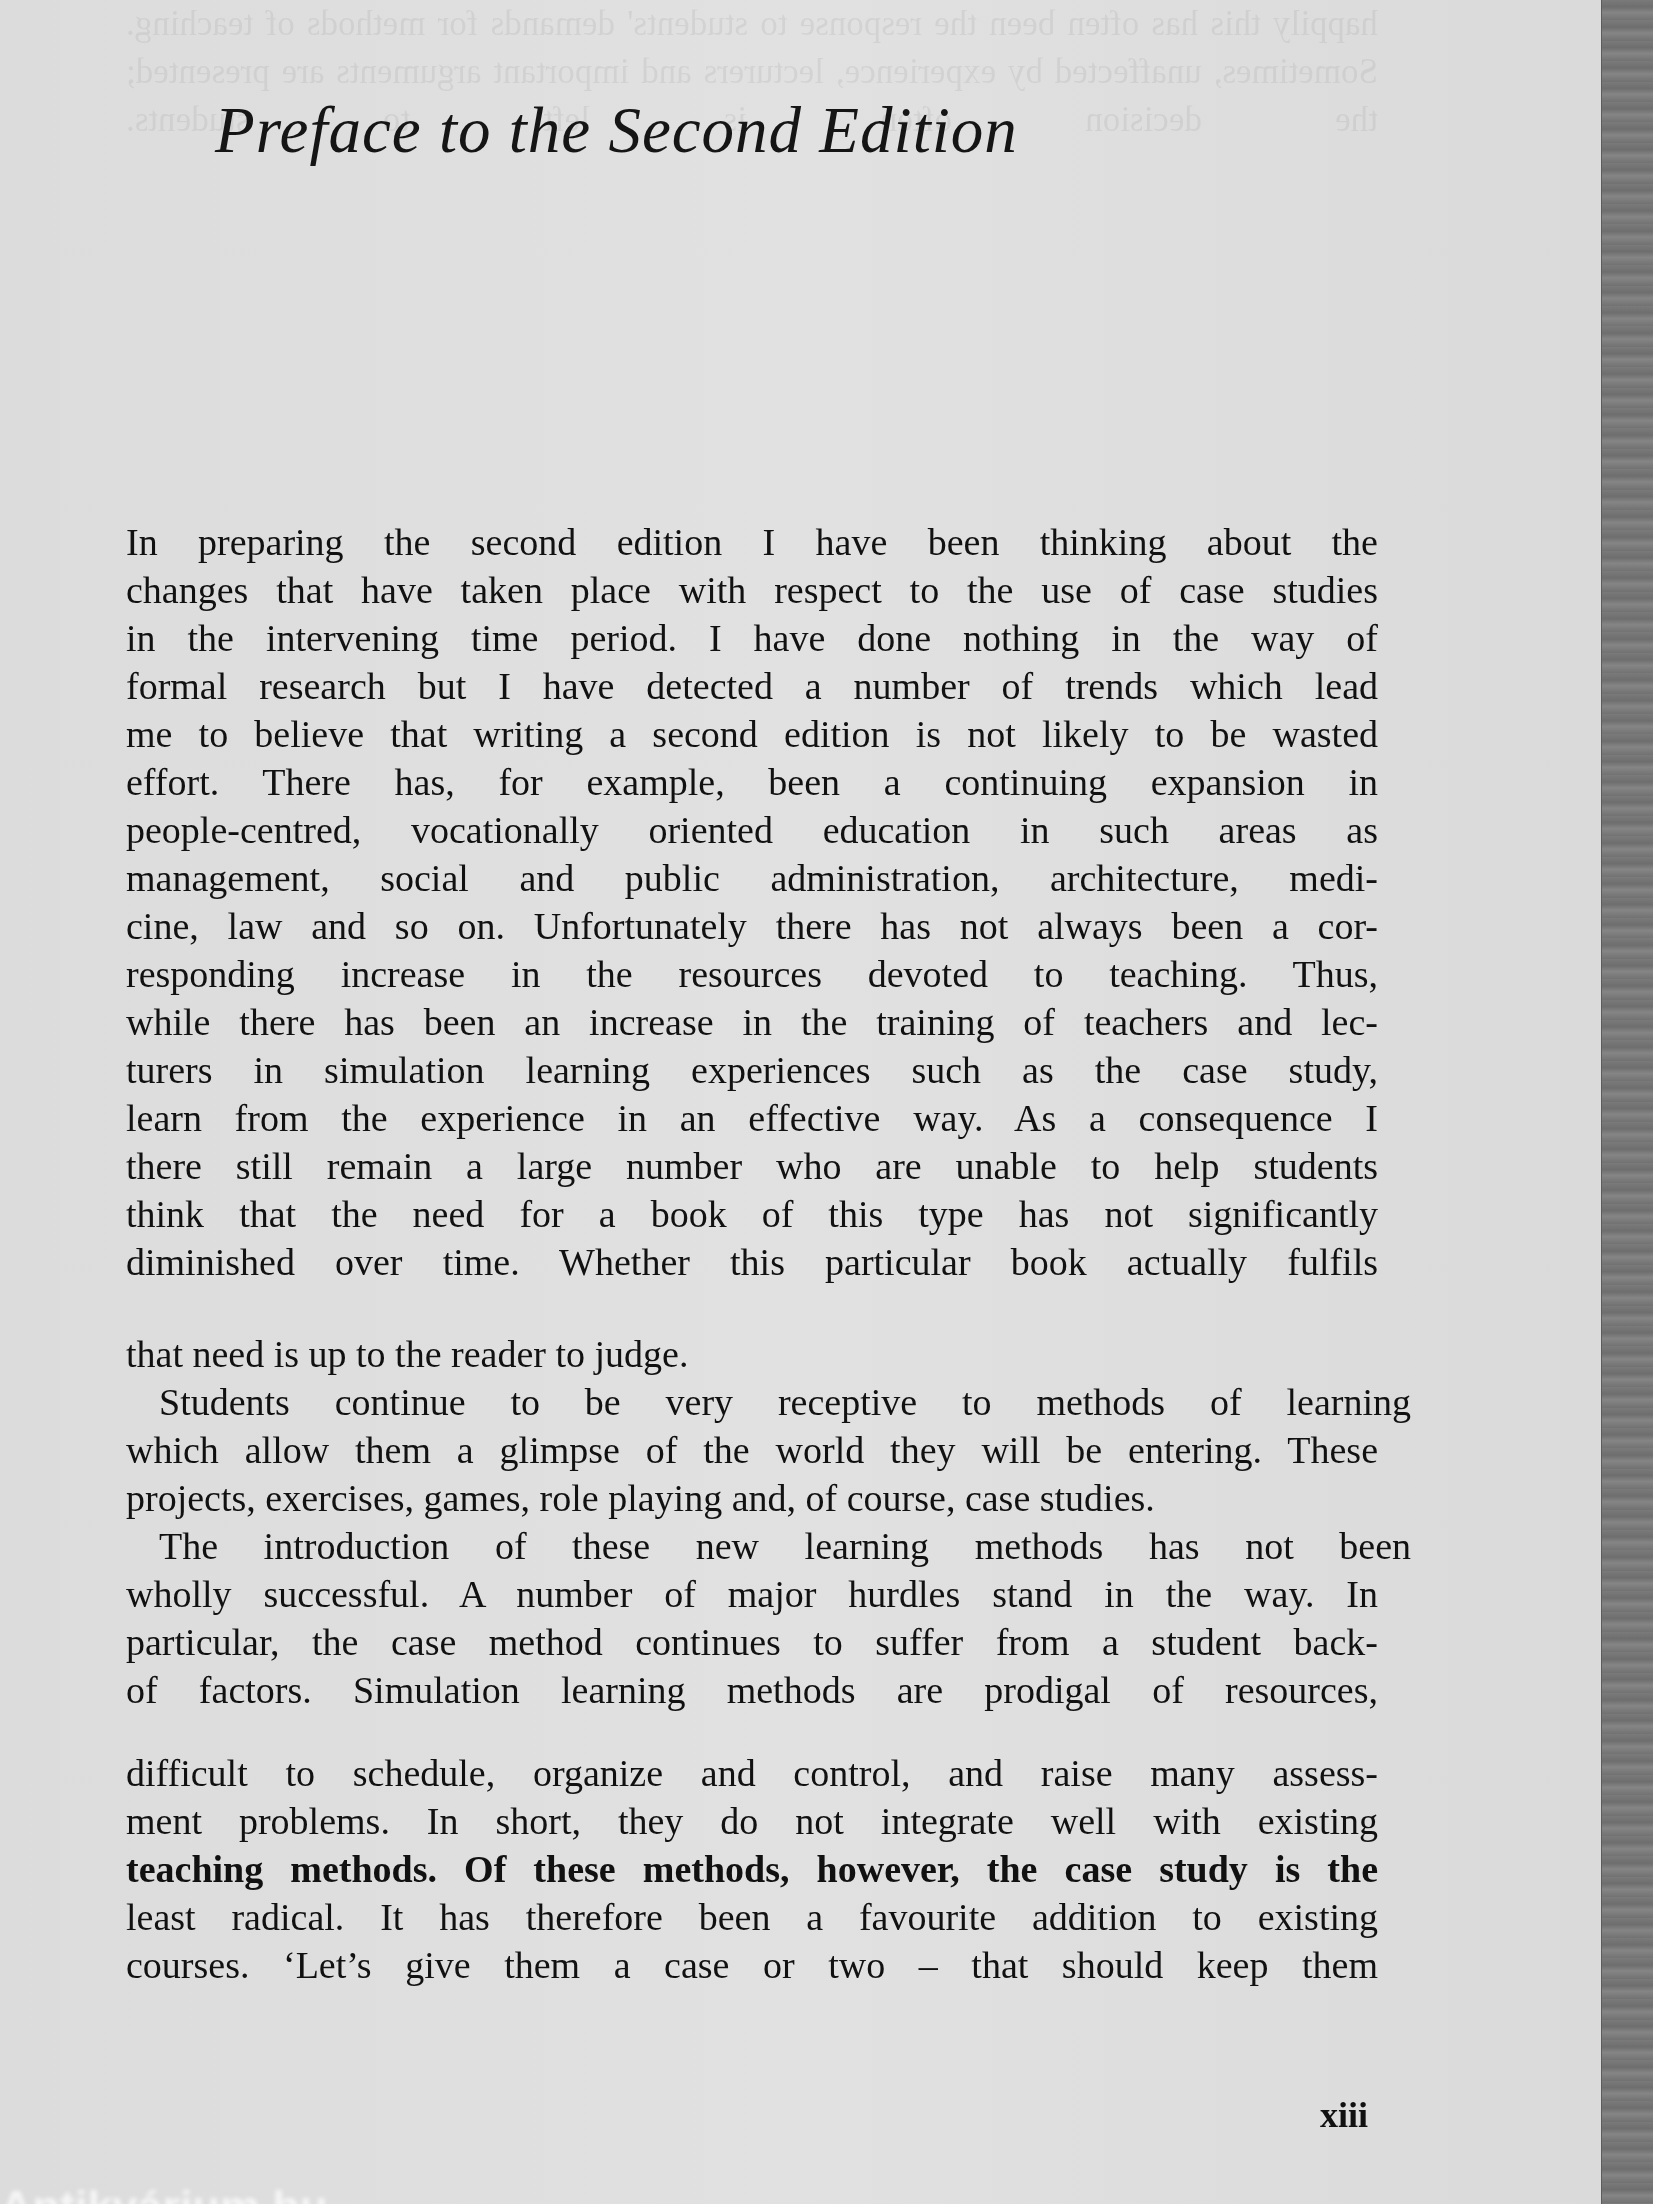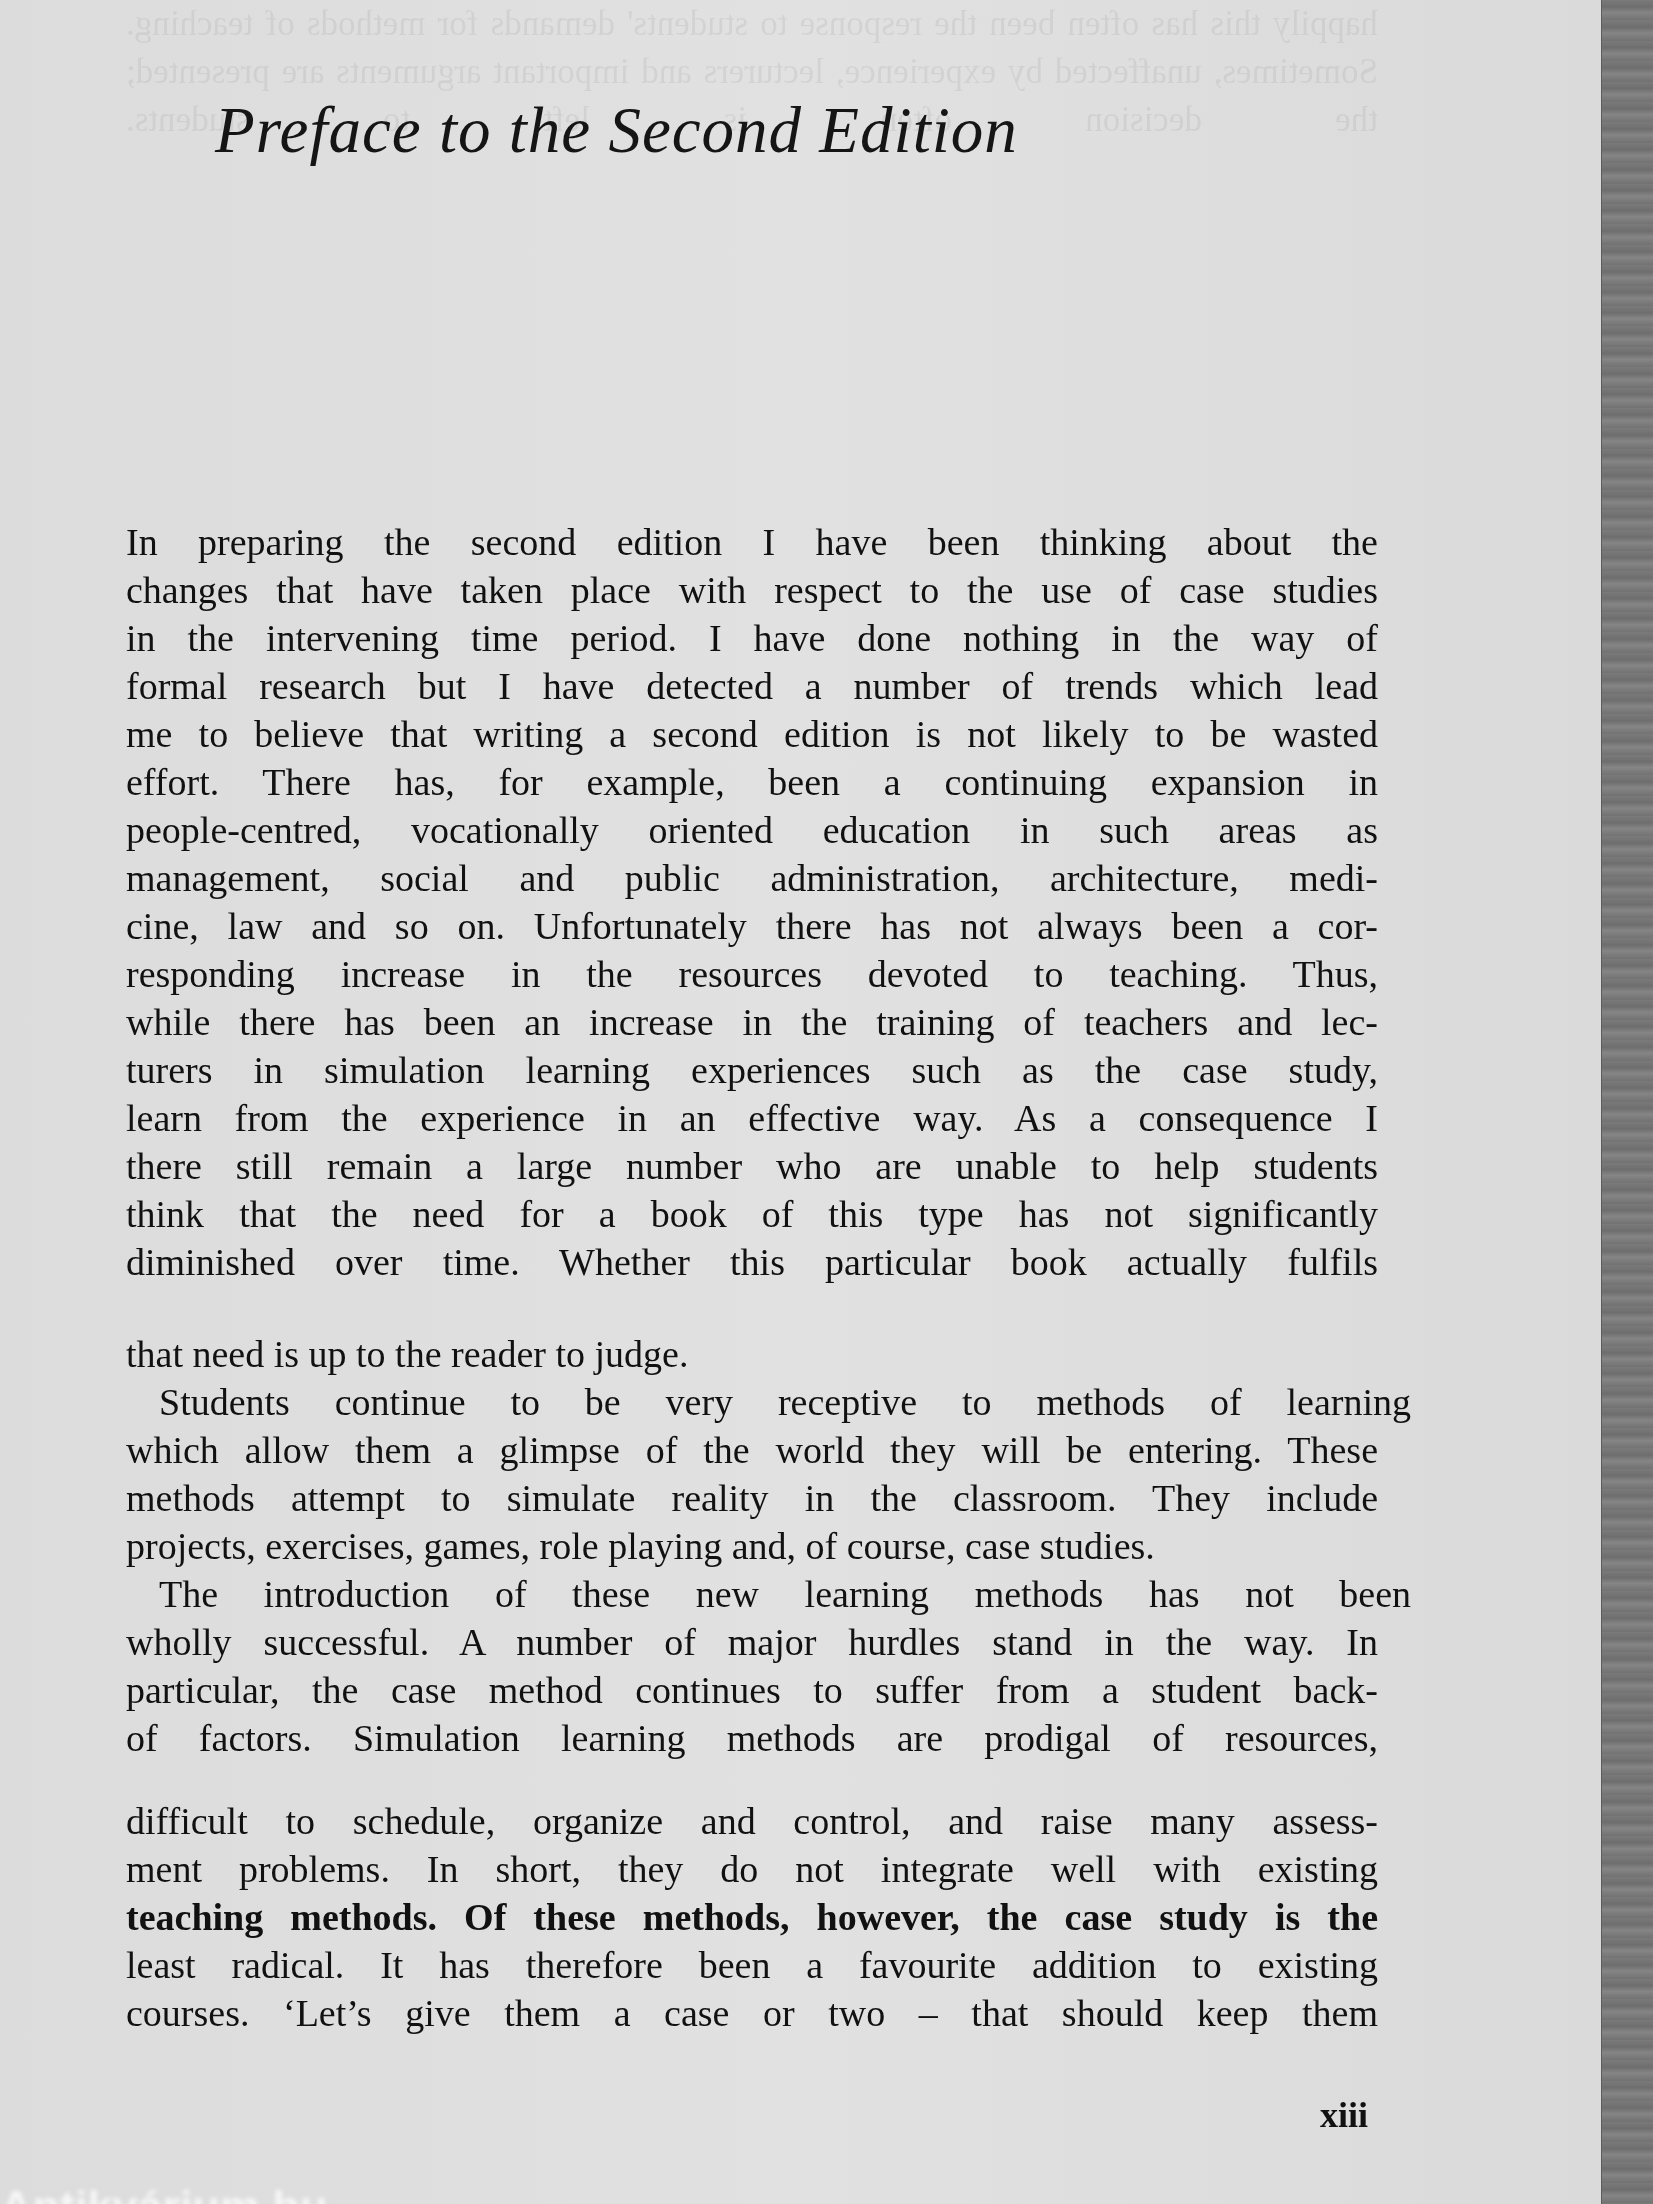--- a/index.html
+++ b/index.html
@@ -71,21 +71,20 @@
         <span class="line" style="width: 1252px;">turers in simulation learning experiences such as the case study,</span>
         <span class="line" style="width: 1252px;">learn from the experience in an effective way. As a consequence I</span>
         <span class="line" style="width: 1252px;">there still remain a large number who are unable to help students</span>
         <span class="line" style="width: 1252px;">think that the need for a book of this type has not significantly</span>
         <span class="line" style="width: 1252px;">diminished over time. Whether this particular book actually fulfils</span>
         <span class="line last" style="width: 1252px; margin-top: 44px;">that need is up to the reader to judge.</span>
       </div>
       <div>
         <span class="line indent" style="width: 1252px;">Students continue to be very receptive to methods of learning</span>
         <span class="line" style="width: 1252px;">which allow them a glimpse of the world they will be entering. These</span>
-        <span class="line" style="width: 1252px;">methods attempt to simulate reality in the classroom. They include</span>
         <span class="line last" style="width: 1252px;">projects, exercises, games, role playing and, of course, case studies.</span>
       </div>
       <div>
         <span class="line indent" style="width: 1252px;">The introduction of these new learning methods has not been</span>
         <span class="line" style="width: 1252px;">wholly successful. A number of major hurdles stand in the way. In</span>
         <span class="line" style="width: 1252px;">particular, the case method continues to suffer from a student back-</span>
         <span class="line" style="width: 1252px;">of factors. Simulation learning methods are prodigal of resources,</span>
         <span class="line" style="width: 1252px; margin-top: 35px;">difficult to schedule, organize and control, and raise many assess-</span>
         <span class="line" style="width: 1252px;">ment problems. In short, they do not integrate well with existing</span>
         <span class="line" style="width: 1252px; font-weight: bold;">teaching methods. Of these methods, however, the case study is the</span>

